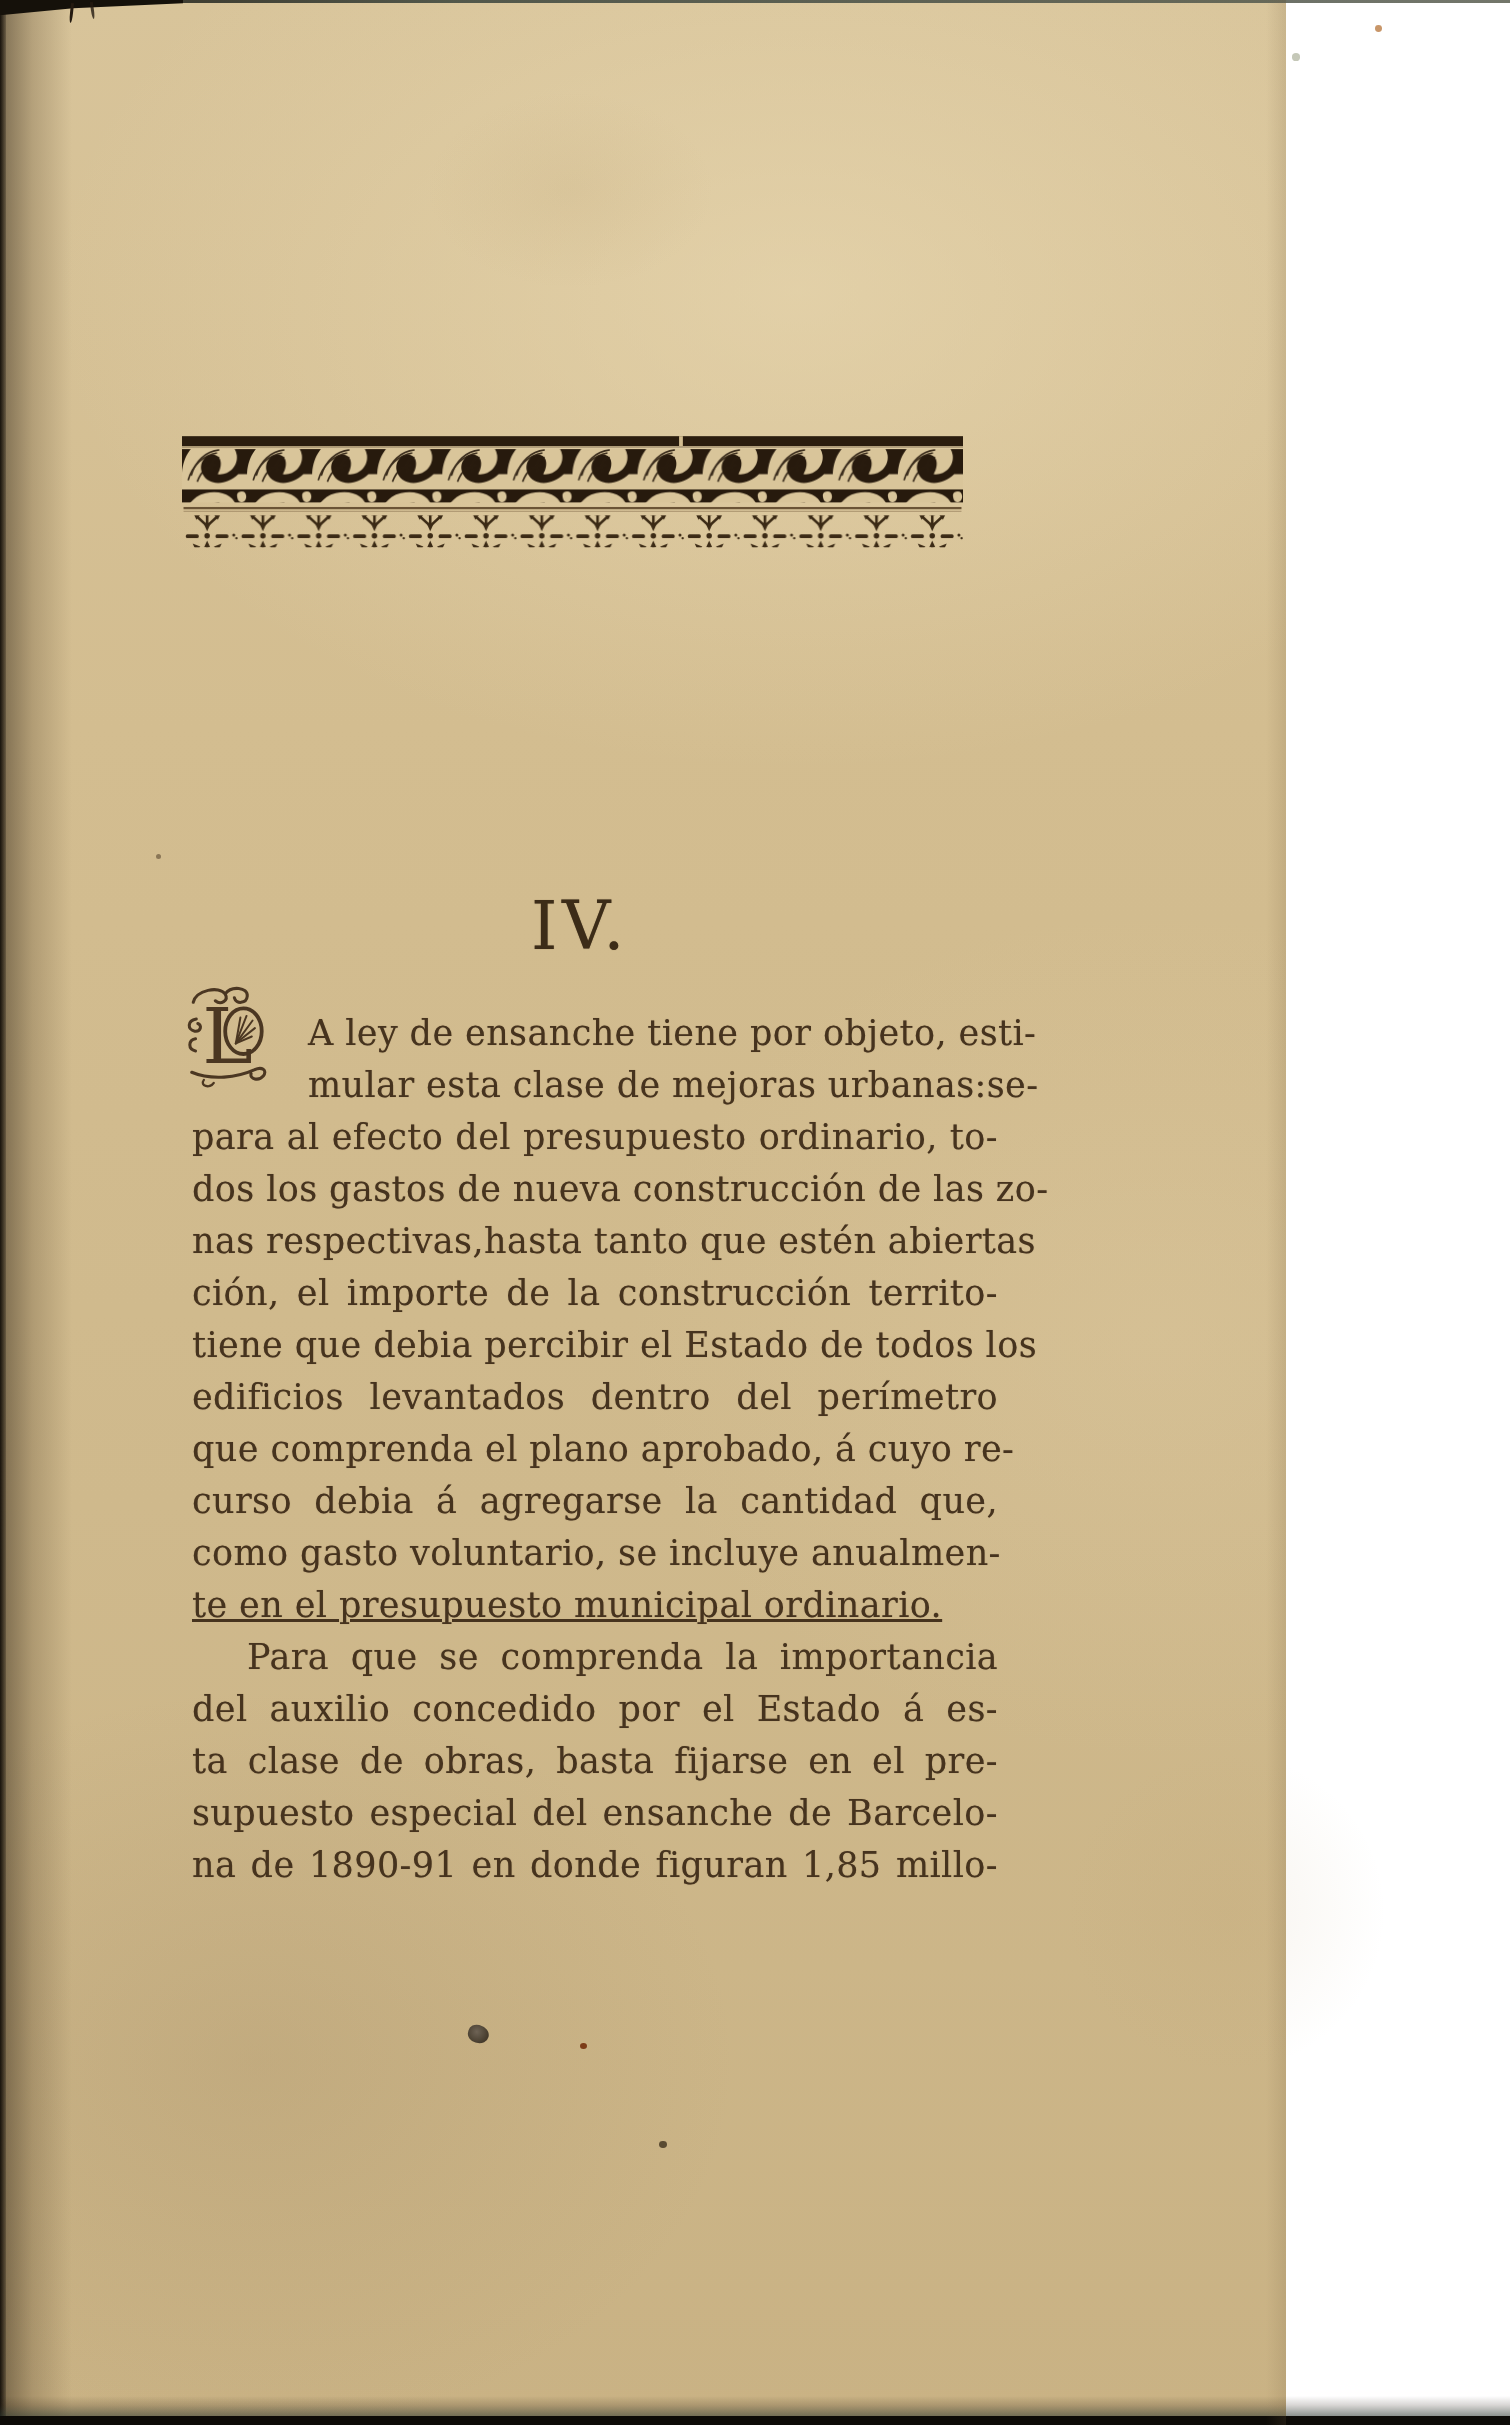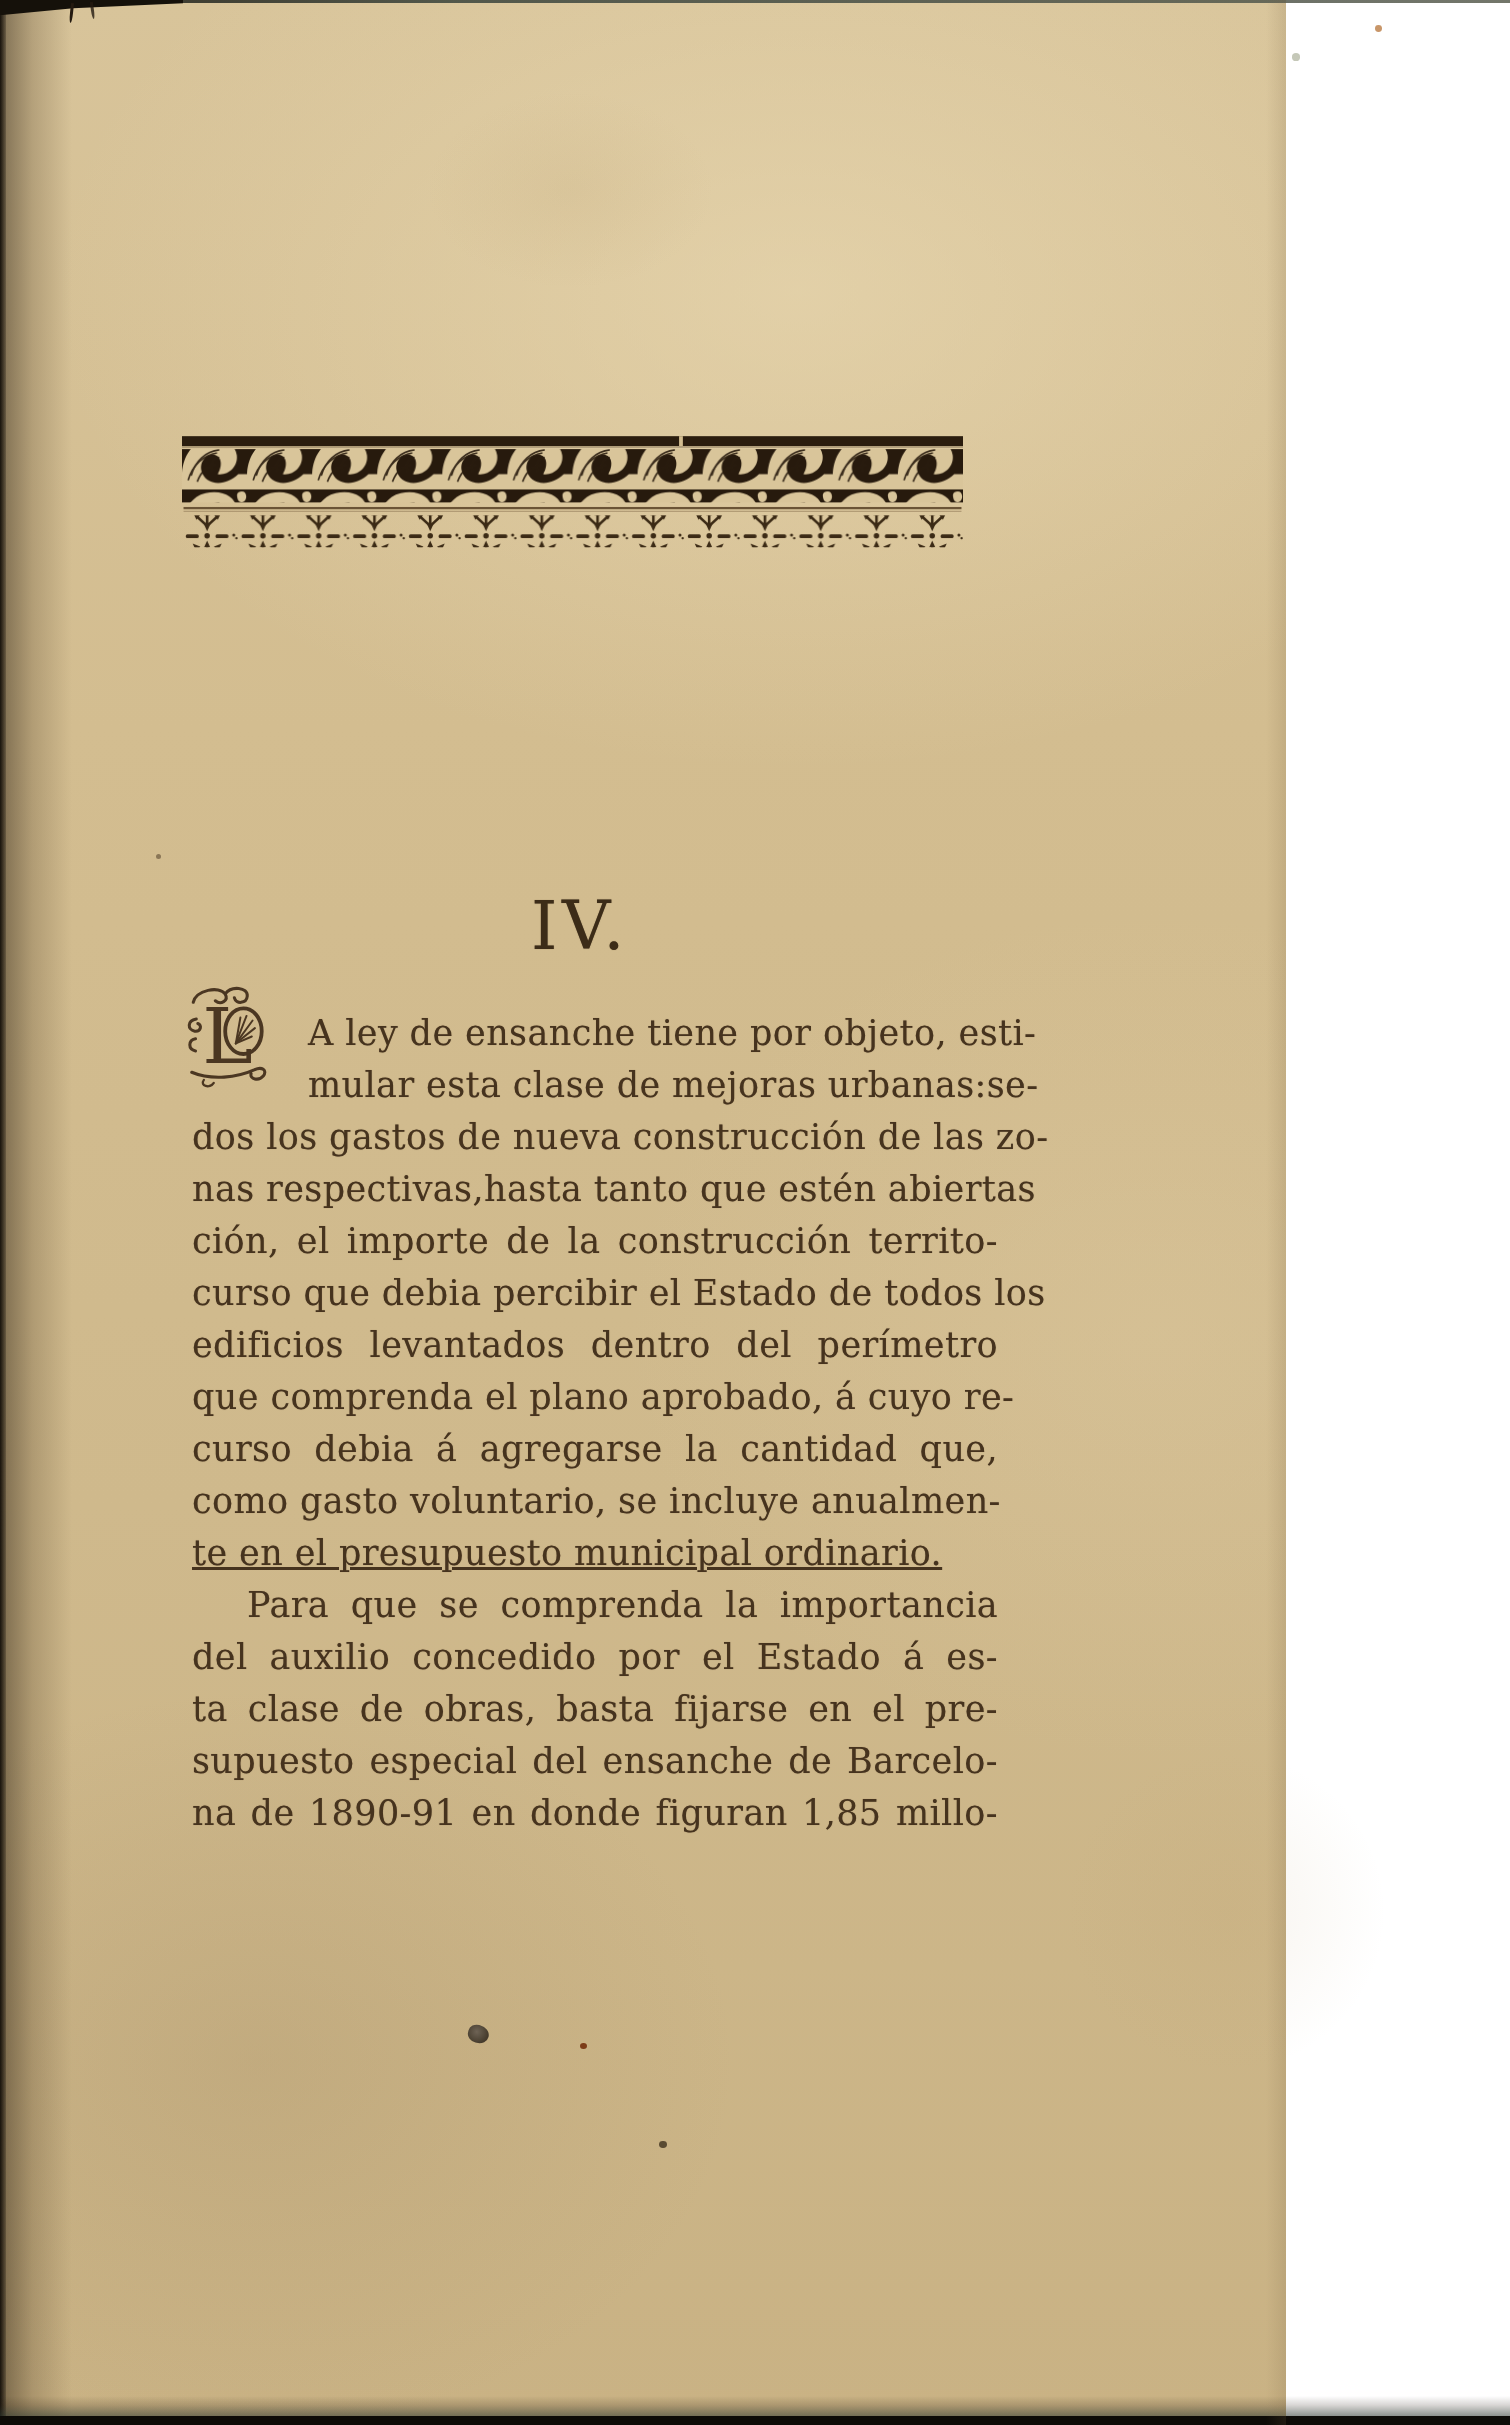--- a/index.html
+++ b/index.html
@@ -131,24 +131,25 @@
       <path d="M14,116 C40,127 74,123 96,113 C106,108 114,113 108,121 C102,128 90,125 92,118"></path>
       <path d="M30,126 C24,134 38,138 43,130" stroke-width="3"></path>
     </g>
     <text x="28" y="104" font-family="DejaVu Serif, Liberation Serif, serif" font-size="100" fill="#4b3722">L</text>
   </svg>
 
   <div class="textblock">
     <div>
       <div class="line indent2">A ley de ensanche tiene por objeto, esti-</div>
       <div class="line indent2">mular esta clase de mejoras urbanas:se-</div>
+      <div class="line">para al efecto del presupuesto ordinario, to-</div>
       <div class="line">dos los gastos de nueva construcción de las zo-</div>
       <div class="line">nas respectivas,hasta tanto que estén abiertas</div>
       <div class="line">ción, el importe de la construcción territo-</div>
-      <div class="line">curso que debia percibir el Estado de todos los</div>
+      <div class="line">tiene que debia percibir el Estado de todos los</div>
       <div class="line">edificios levantados dentro del perímetro</div>
       <div class="line">que comprenda el plano aprobado, á cuyo re-</div>
       <div class="line">curso debia á agregarse la cantidad que,</div>
       <div class="line">como gasto voluntario, se incluye anualmen-</div>
       <div class="line no-just">te en el presupuesto municipal ordinario.</div>
     </div>
     <div>
       <div class="line pindent">Para que se comprenda la importancia</div>
       <div class="line">del auxilio concedido por el Estado á es-</div>
       <div class="line">ta clase de obras, basta fijarse en el pre-</div>

